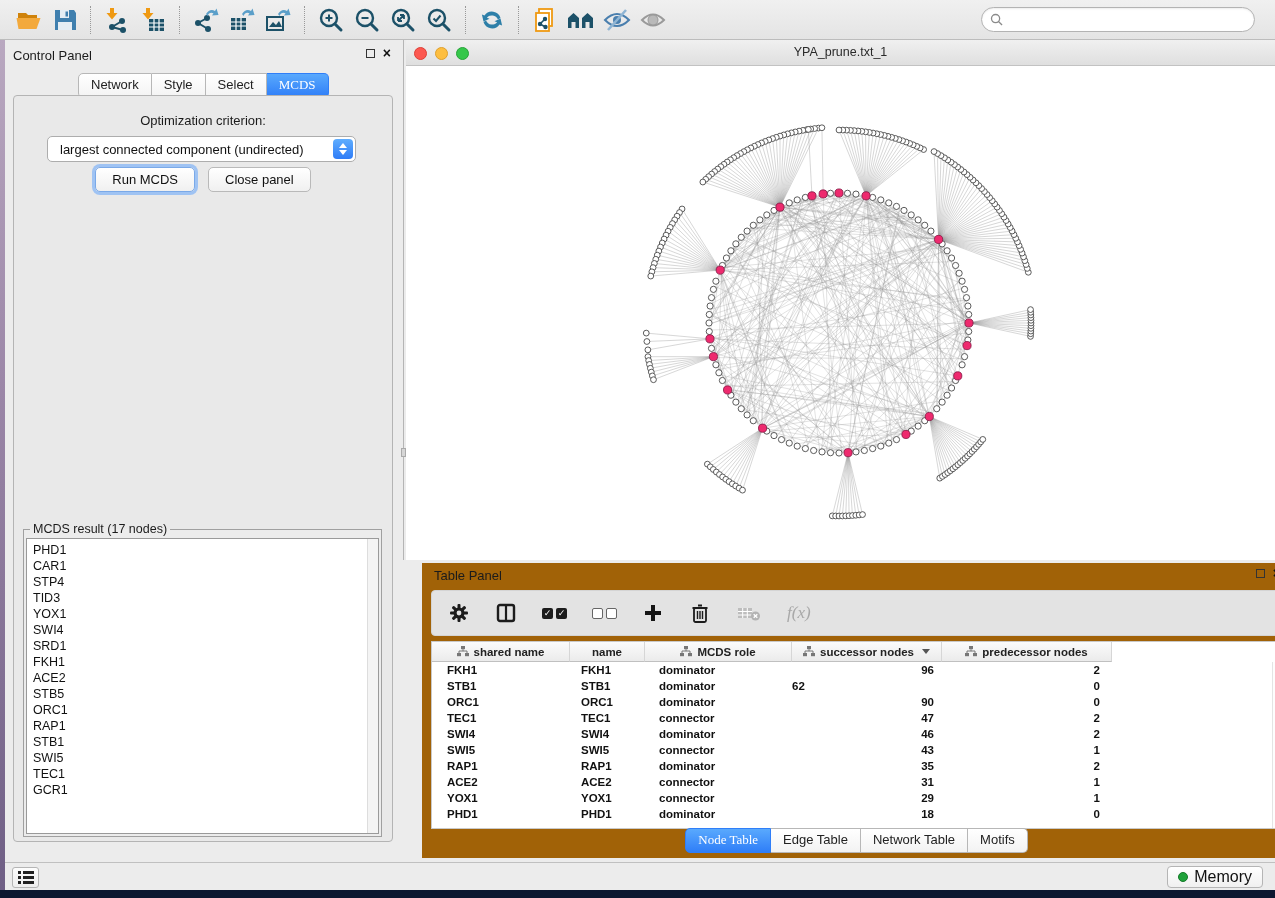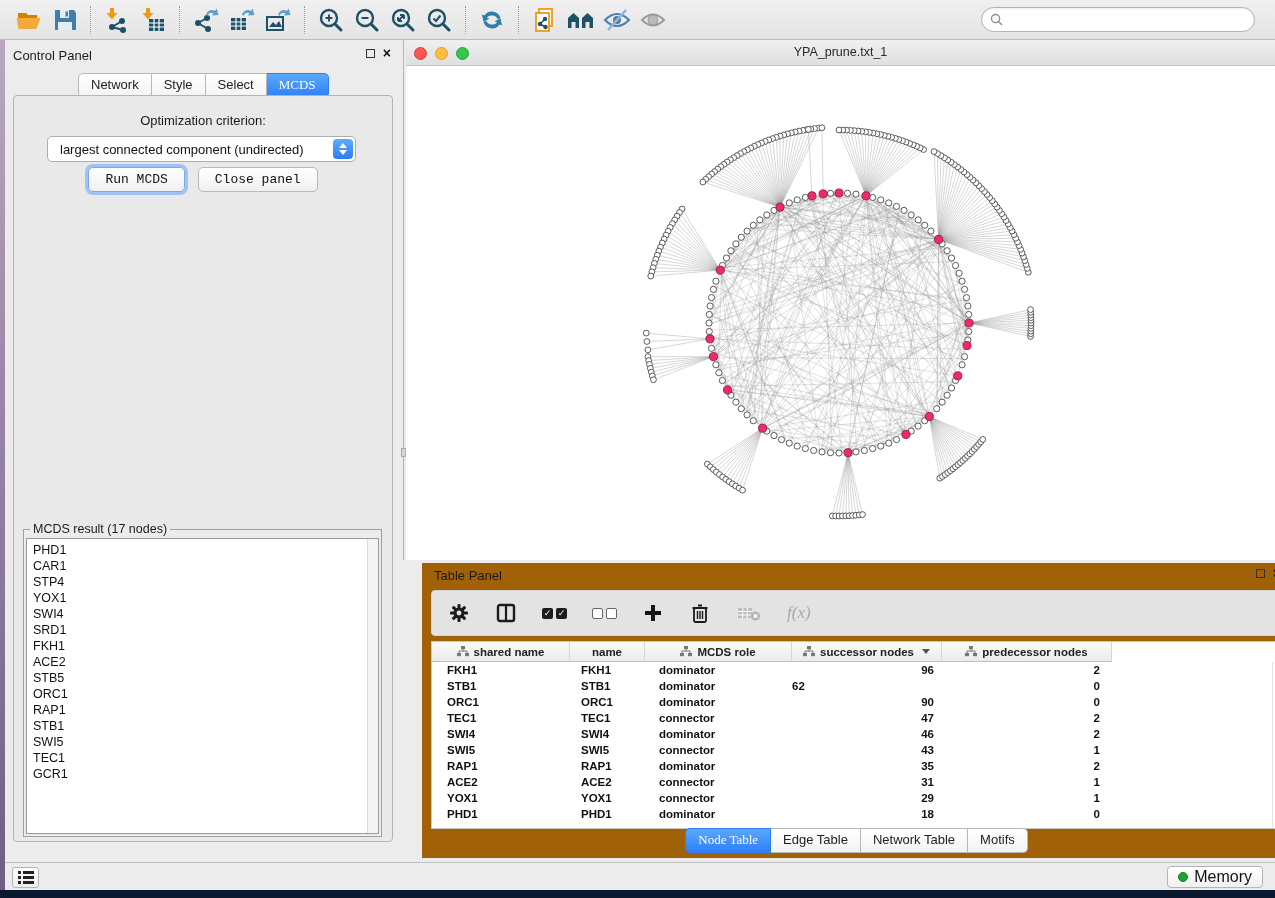--- a/index.html
+++ b/index.html
@@ -42,21 +42,21 @@
   #opt-select { position:absolute; top:40px; left:33px; right:36px; height:26px; background:#fff;
     border:1px solid #adadad; border-radius:5px; display:flex; align-items:center;
     font-size:13px; color:#111; padding-left:12px; }
   #opt-stepper { position:absolute; right:2px; top:2px; width:20px; height:20px; border-radius:4px;
     background:linear-gradient(180deg,#5fadfe,#2e7cf7); display:flex; flex-direction:column;
     align-items:center; justify-content:center; gap:2px; }
   .chev-up { width:0;height:0;border-left:4px solid transparent;border-right:4px solid transparent;border-bottom:5px solid #fff; }
   .chev-dn { width:0;height:0;border-left:4px solid transparent;border-right:4px solid transparent;border-top:5px solid #fff; }
   #btn-row { position:absolute; top:71px; left:0; right:0; display:flex; justify-content:center; gap:13px; }
   .mac-btn { font-size:13px; color:#111; background:linear-gradient(180deg,#ffffff,#f0f0f0);
-    border:1px solid #b9b9b9; border-radius:5px; padding:4px 16px; font-family:Liberation Mono, monospace; }
+    border:1px solid #b9b9b9; border-radius:5px; padding:4px 16px; font-family:Liberation Sans, sans-serif; }
   .mac-btn.focused { box-shadow:0 0 0 3px rgba(110,170,250,.6); border-color:#7aa9e8; }
   #mcds-result { position:absolute; left:9px; right:10px; top:426px; bottom:4px;
     border:1px solid #a0a0a0; background:#ececec; }
   #mcds-result legend { font-size:12.5px; color:#1b1b1b; margin-left:6px; padding:0 3px; }
   #mcds-list { position:absolute; left:2px; right:2px; top:2px; bottom:2px; background:#fff;
     border:1px solid #9a9a9a; font-size:12.5px; color:#111; padding:3px 0 0 6px; line-height:16px; overflow:hidden; }
   #mcds-scroll { position:absolute; right:0; top:0; bottom:0; width:11px; background:#f4f4f4; border-left:1px solid #ddd; }
 
   
   #v-splitter { position:absolute; left:396px; top:0; width:5px; height:822px; background:#ececec; }
@@ -273,20 +273,21 @@
         <div id="btn-row">
           <button class="mac-btn focused">Run MCDS</button>
           <button class="mac-btn">Close panel</button>
         </div>
         <fieldset id="mcds-result">
           <legend>MCDS result (17 nodes)</legend>
           <div id="mcds-list">
             <div>PHD1</div>
               <div>CAR1</div>
               <div>STP4</div>
+              <div>TID3</div>
               <div>YOX1</div>
               <div>SWI4</div>
               <div>SRD1</div>
               <div>FKH1</div>
               <div>ACE2</div>
               <div>STB5</div>
               <div>ORC1</div>
               <div>RAP1</div>
               <div>STB1</div>
               <div>SWI5</div>

